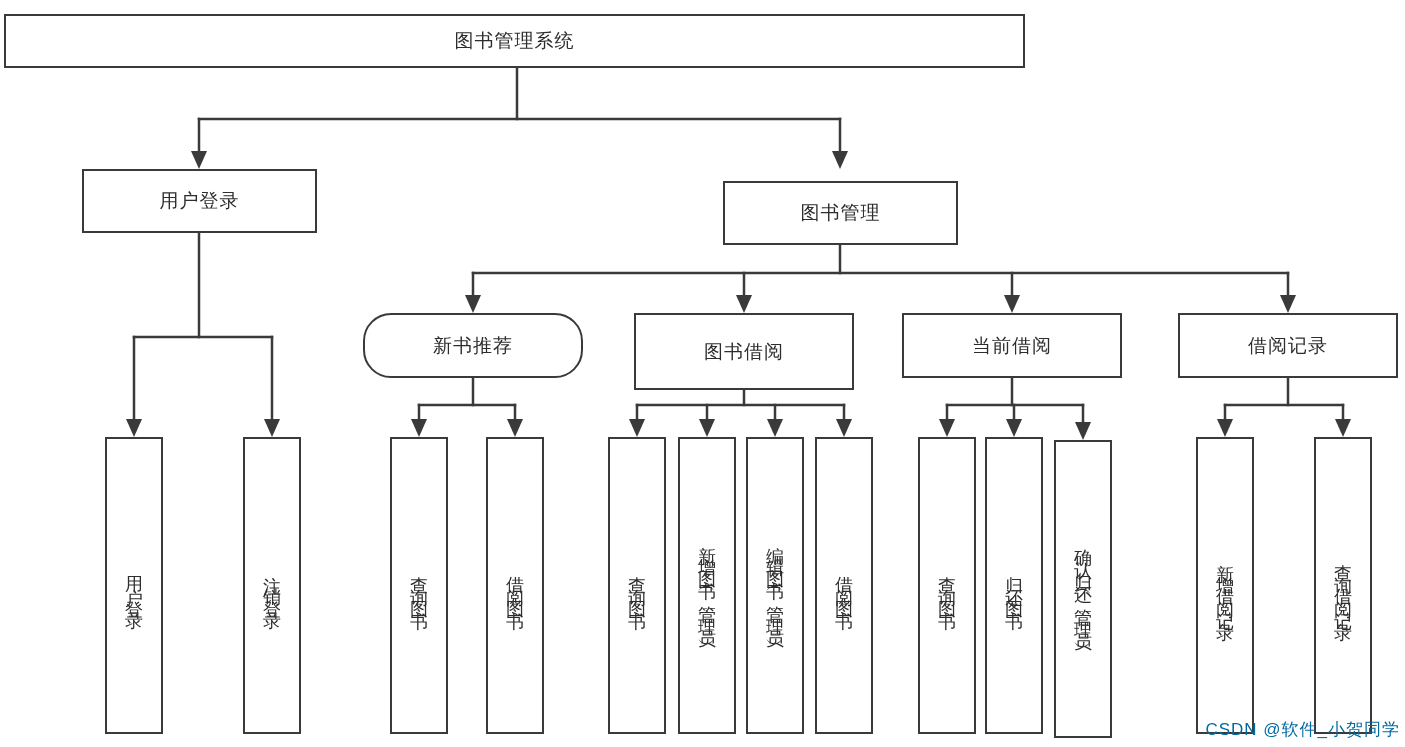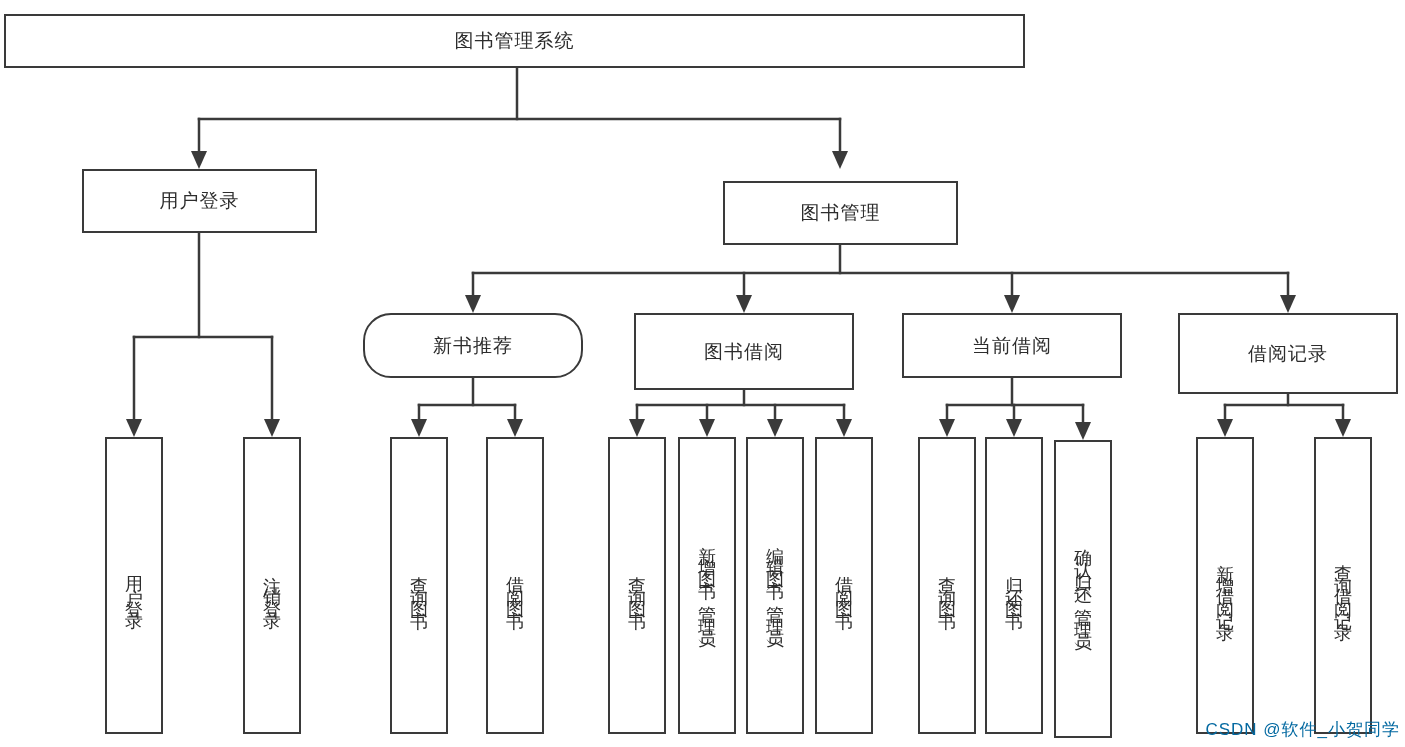--- a/index.html
+++ b/index.html
@@ -37,21 +37,21 @@
   }
   
   .n-root      { left: 4px;   top: 14px;  width: 1021px; height: 54px; }
   
   .n-login     { left: 82px;   top: 169px; width: 235px;  height: 64px; }
   .n-mgmt      { left: 723px;  top: 169px; width: 235px;  height: 64px; margin-top: 12px; }
   
   .n-newbook   { left: 363px;  top: 313px; width: 220px;  height: 65px; border-radius: 28px; }
   .n-borrow    { left: 634px;  top: 313px; width: 220px;  height: 77px; }
   .n-current   { left: 902px;  top: 313px; width: 220px;  height: 65px; }
-  .n-records   { left: 1178px; top: 313px; width: 220px;  height: 81px; }
+  .n-records   { left: 1178px; top: 313px; width: 220px;  height: 65px; }
   
   .leaf        { top: 437px; width: 58px; height: 297px; }
   .l-ulogin    { left: 105px; }
   .l-logout    { left: 243px; }
   .l-nbquery   { left: 390px; }
   .l-nbborrow  { left: 486px; }
   .l-bquery    { left: 608px; }
   .l-badd      { left: 678px; }
   .l-bedit     { left: 746px; }
   .l-bborrow   { left: 815px; }

